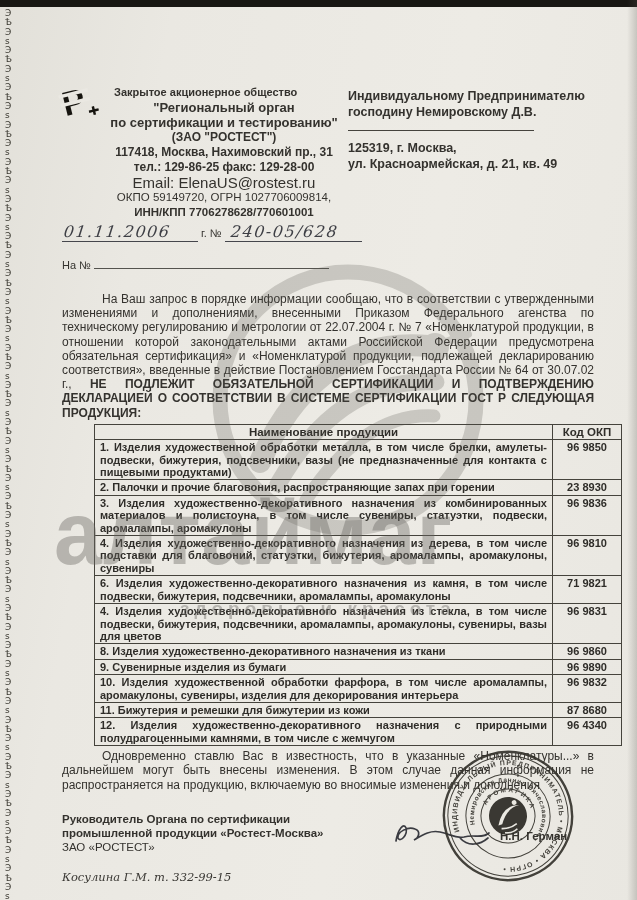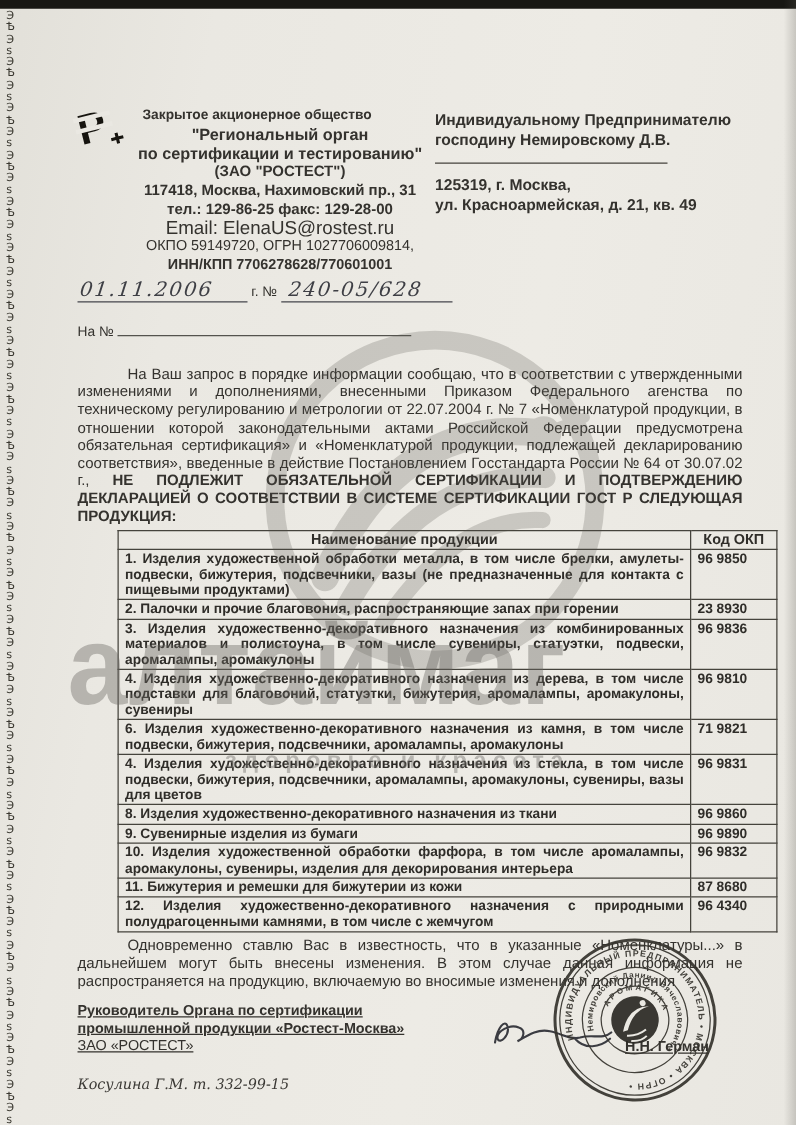--- a/index.html
+++ b/index.html
@@ -32,26 +32,26 @@
   .num-u{display:inline-block;border-bottom:1.5px solid #45464c;min-width:125px;padding:0 6px;}
   .date-row .hand{font-size:16px;}
   .reply-row{position:absolute;left:62px;top:256px;font-size:11px;}
   .reply-u{display:inline-block;border-bottom:1.2px solid #54534e;width:235px;height:12px;}
   
   .flow{position:absolute;left:62px;top:292px;width:560px;}
   .para{width:532px;font-size:12px;line-height:14.2px;text-align:justify;text-indent:40px;}
   .para .caps{font-weight:bold;}
   table.prod{border-collapse:collapse;margin:4px 0 0 32px;width:528px;
     font-size:11px;line-height:12.4px;font-weight:600;color:#2f2d29;}
-  table.prod th,table.prod td{border:1.4px solid #45433c;padding:1px 5px;text-align:left;vertical-align:top;}
+  table.prod th,table.prod td{border:1.4px solid #45433c;padding:1px 5px;text-align:center;vertical-align:top;}
   table.prod th{text-align:center;font-size:11.5px;padding:1px 4px;}
   table.prod td:last-child,table.prod th:last-child{width:58px;white-space:nowrap;}
   table.prod td:first-child{text-align:justify;}
   .closing{width:532px;font-size:12px;line-height:14.2px;text-align:justify;text-indent:40px;margin-top:3px;}
-  .sig-row{display:flex;margin-top:10px;align-items:flex-end;text-decoration:underline;}
+  .sig-row{display:flex;margin-top:20px;align-items:center;}
   .sig-titles{width:300px;font-size:11.5px;line-height:14px;}
   .sig-titles .t{font-weight:bold;}
   .sig-scrawl{margin:2px 0 0 28px;}
   .signer{font-size:11.5px;font-weight:bold;margin:6px 0 0 6px;white-space:nowrap;}
   .contact{font-family:"DejaVu Serif",serif;font-style:italic;font-size:11.5px;margin-top:16px;color:#3a3834;}
   
   .wm-logo{position:absolute;left:198px;top:250px;pointer-events:none;}
   .wm-big{position:absolute;left:54px;top:484px;font-size:86px;font-weight:700;
     letter-spacing:1px;color:rgba(105,103,97,.40);pointer-events:none;
     font-family:"Liberation Sans",sans-serif;transform:scaleY(1.04);}

